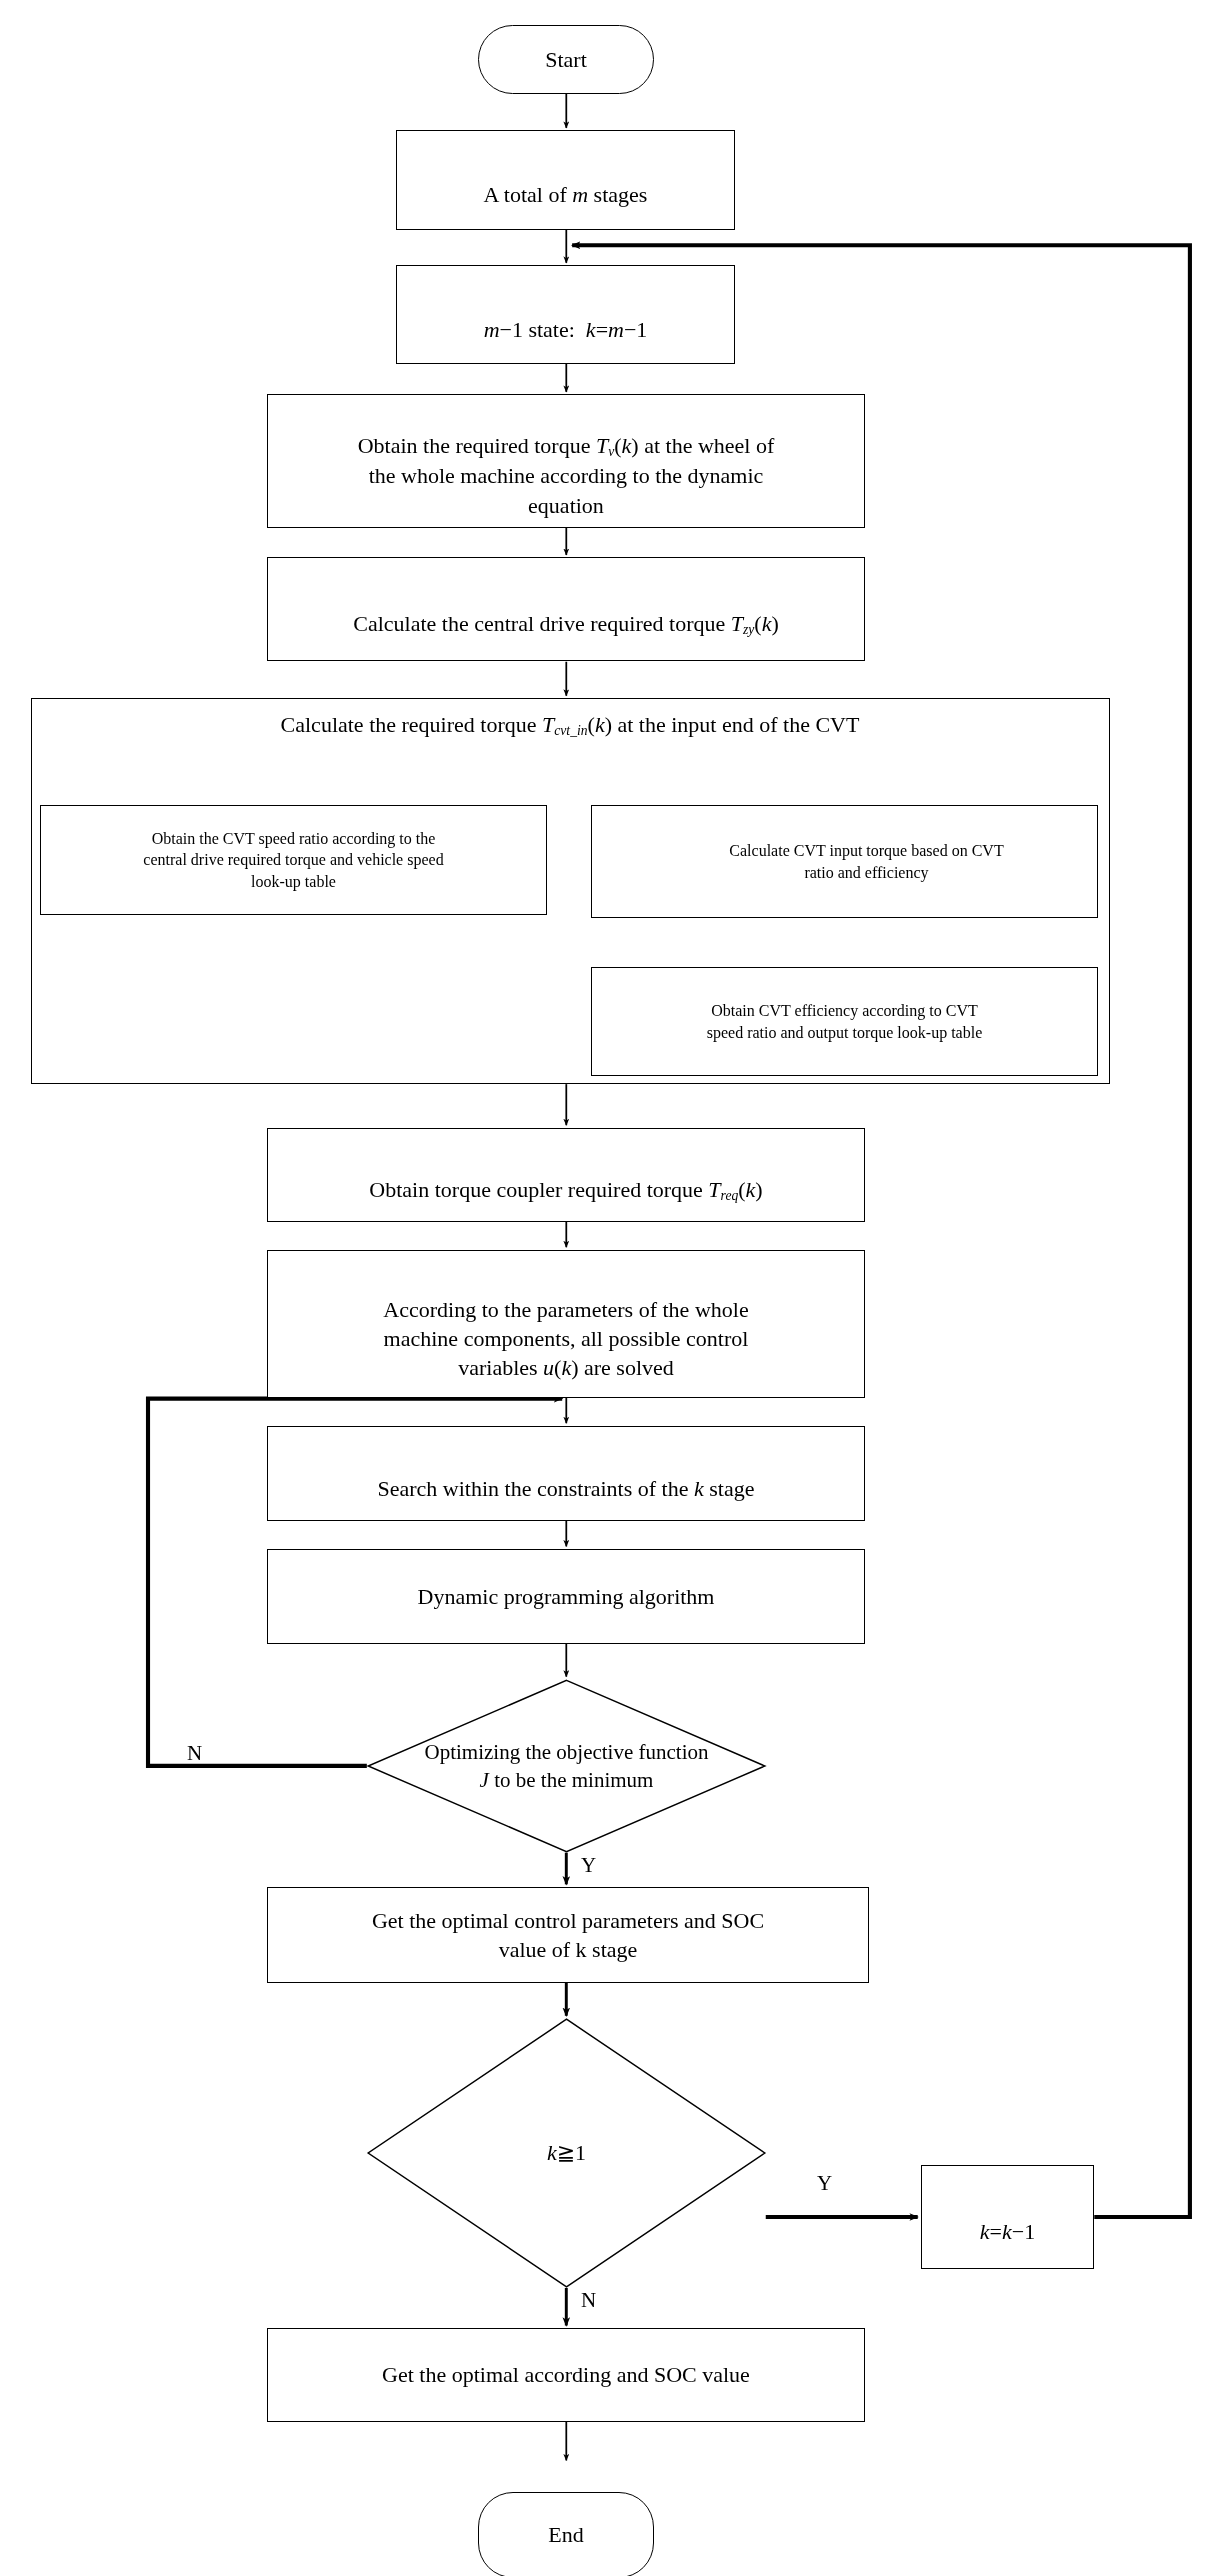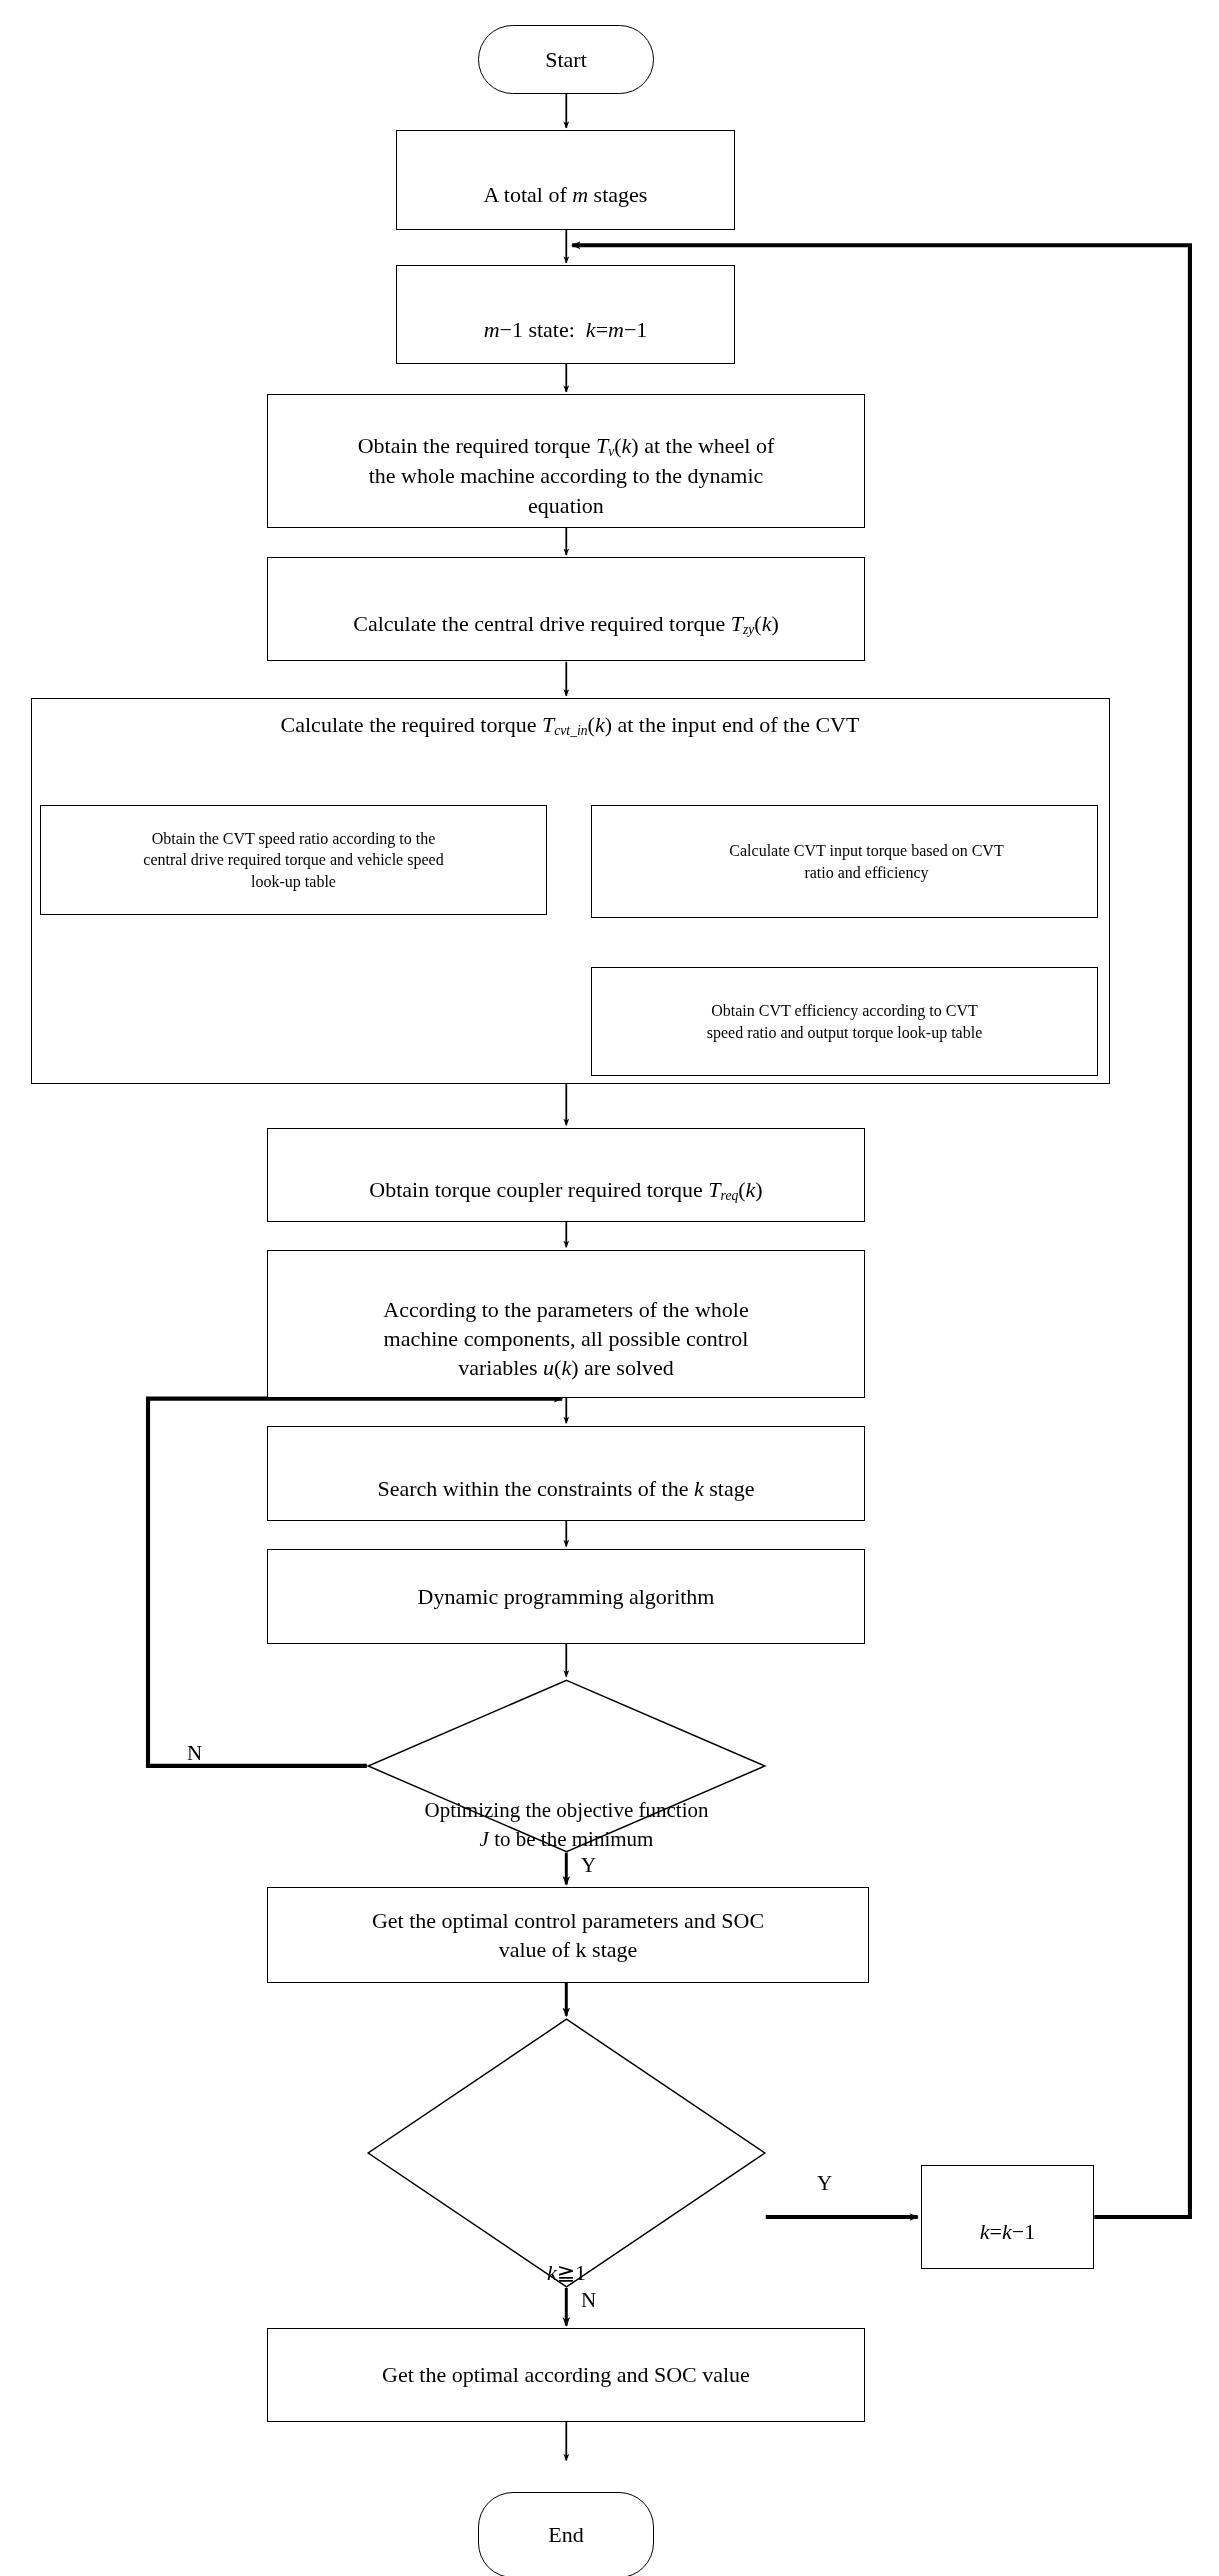--- a/index.html
+++ b/index.html
@@ -74,21 +74,21 @@
     top: 0;
     overflow: visible;
   }
   .decision-label {
     position: absolute;
     left: 0;
     top: 0;
     width: 100%;
     height: 100%;
     display: flex;
-    align-items: flex-end;
+    align-items: center;
     justify-content: center;
     text-align: center;
     line-height: 1.35;
     white-space: pre-line;
   }
   .edge-label {
     position: absolute;
     font-size: 21px;
     color: #000000;
     font-family: "Liberation Serif", "DejaVu Serif", serif;

